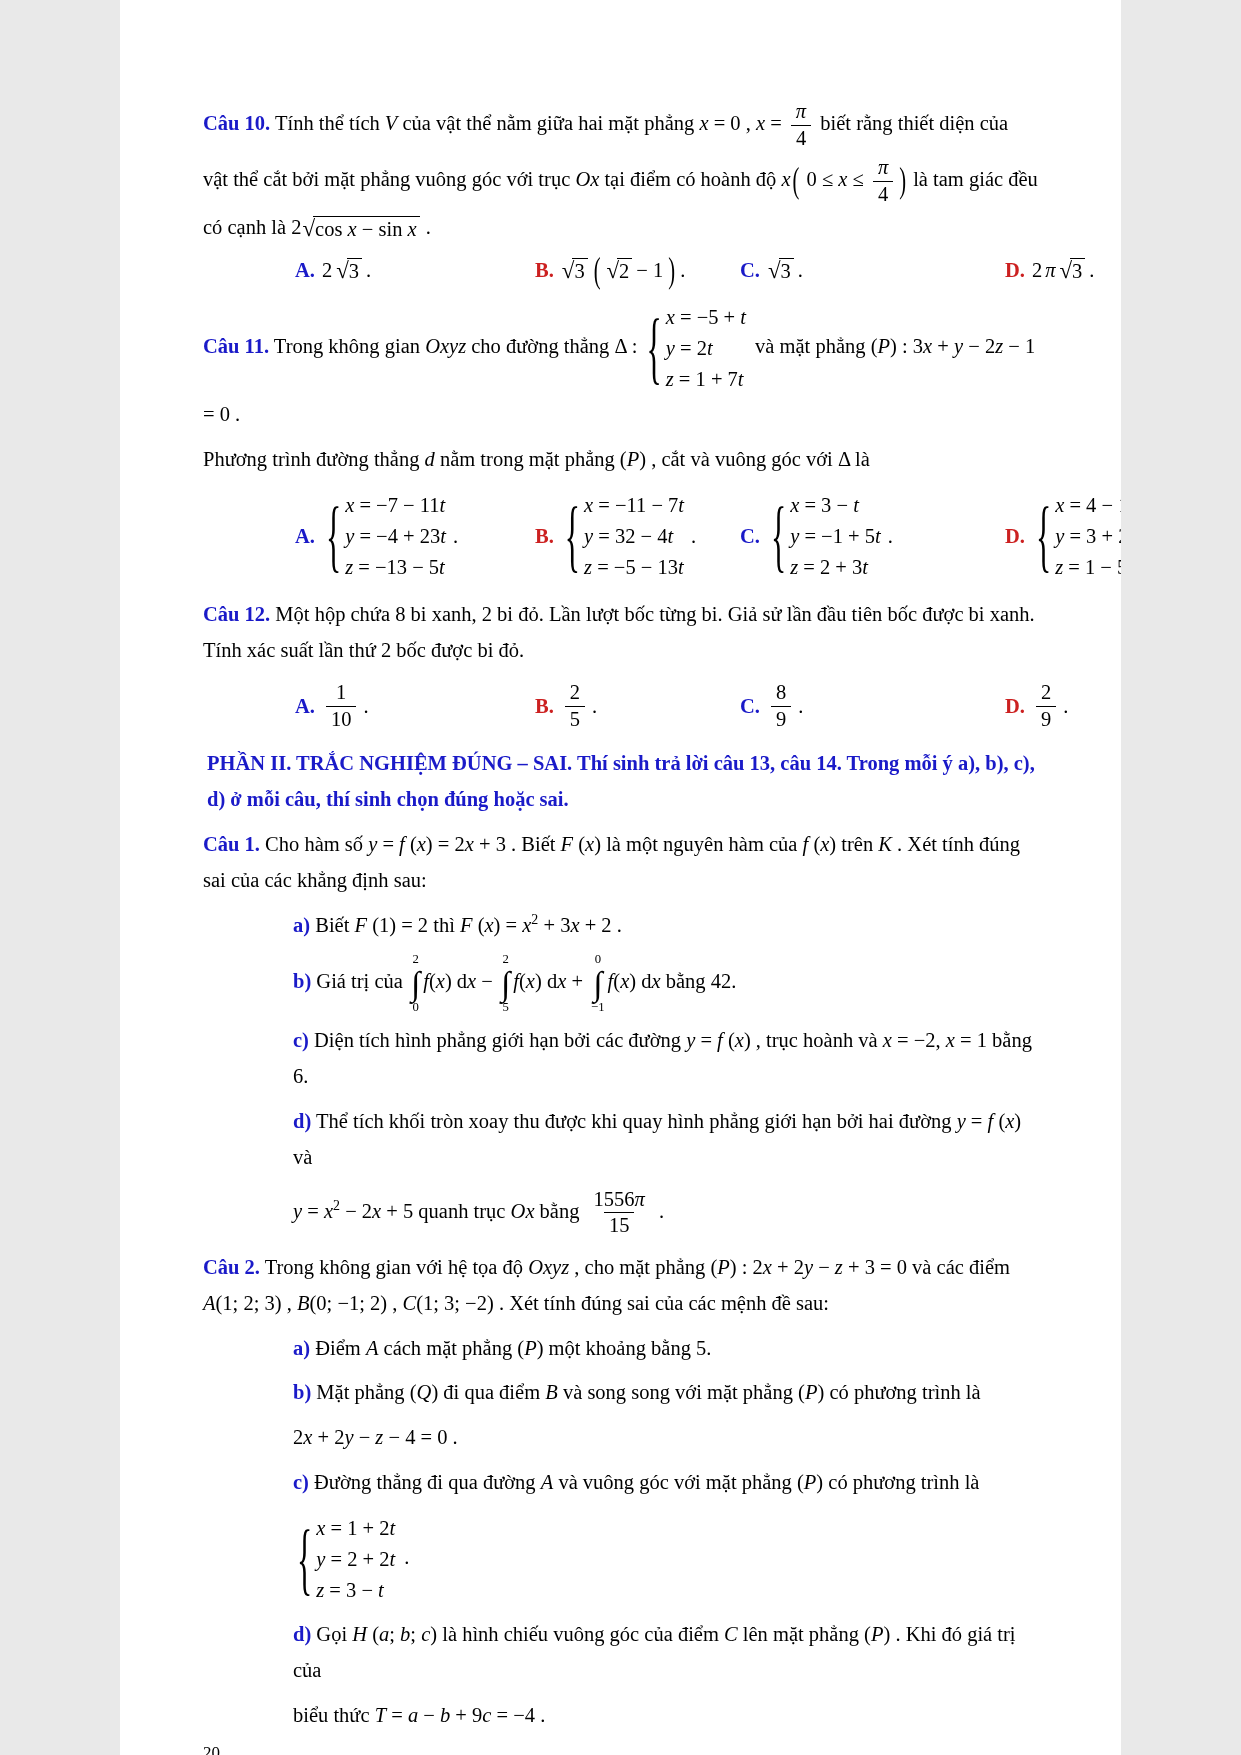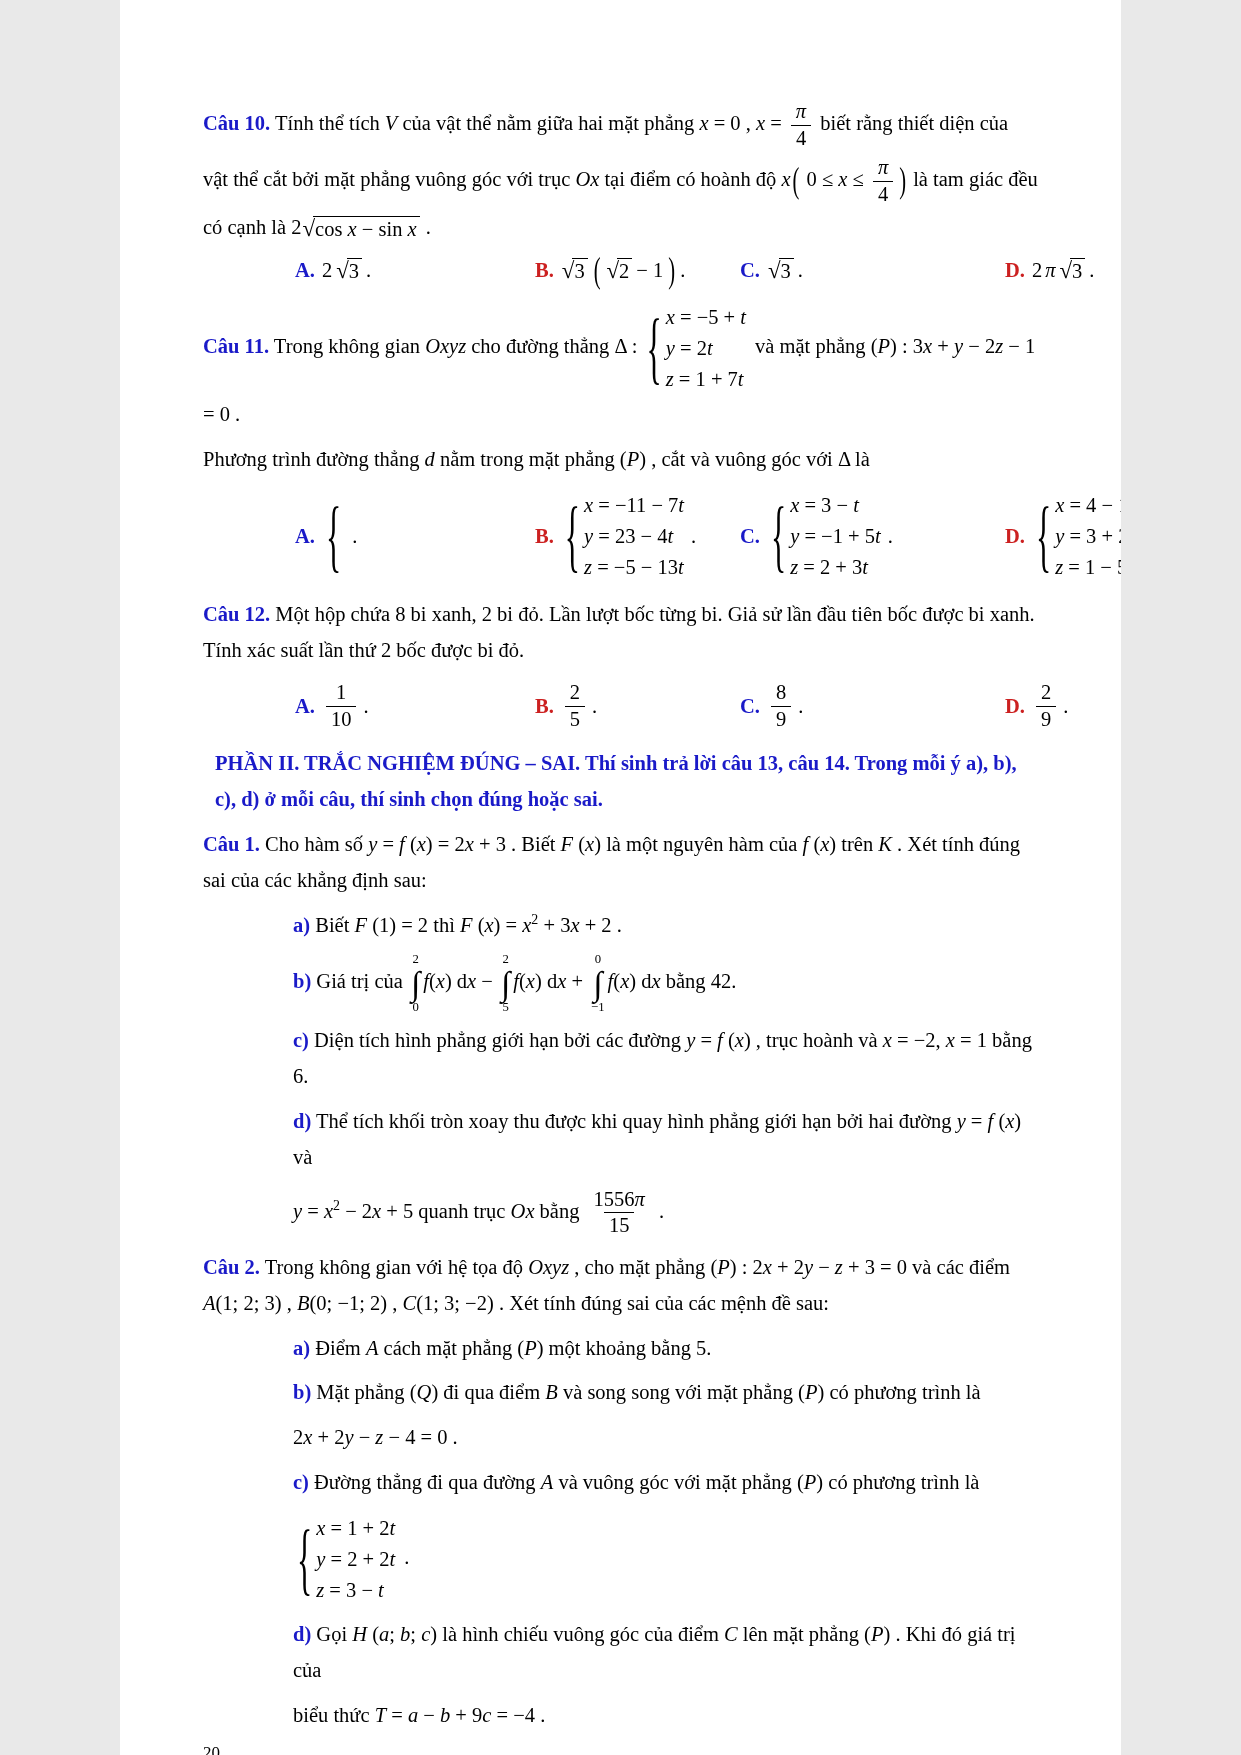--- a/index.html
+++ b/index.html
@@ -17,21 +17,21 @@
     padding:88px 83px 40px 83px;
     font-family:"Liberation Serif","DejaVu Serif",serif;
     font-size:20.5px;
     color:var(--ink);
     display:flex;
     flex-direction:column;
     overflow:hidden;
   }
   #content{flex:1 1 auto;}
   .para{margin:9px 0;line-height:1.75;}
-  .para.heading{color:var(--blue);font-weight:bold;margin:12px 0 6px 12px;}
+  .para.heading{color:var(--blue);font-weight:bold;margin:12px 0 6px 4px;}
   .para.sub{padding-left:90px;}
   .para.sub2{padding-left:90px;}
   .lbl{color:var(--blue);font-weight:bold;}
   .it{font-style:italic;}
   sup.sup{font-size:0.68em;}
   
   .options{
     padding-left:92px;
     margin:8px 0 12px 0;
     display:grid;
@@ -172,30 +172,35 @@
             <span class="sysline"><span class="it">y</span><span class="txt"> = 2</span><span class="it">t</span></span>
             <span class="sysline"><span class="it">z</span><span class="txt"> = 1 + 7</span><span class="it">t</span></span>
           </span>
         </span><span class="txt">  và mặt phẳng (</span><span class="it">P</span><span class="txt">) : 3</span><span class="it">x</span><span class="txt"> + </span><span class="it">y</span><span class="txt"> − 2</span><span class="it">z</span><span class="txt"> − 1 = 0 .</span></div>
       <div class="para"><span class="txt">Phương trình đường thẳng </span><span class="it">d</span><span class="txt"> nằm trong mặt phẳng (</span><span class="it">P</span><span class="txt">) , cắt và vuông góc với Δ là</span></div>
       <div class="options">
         <div class="opt">
           <span class="letter" style="color: rgb(26, 26, 200);">A.</span>
           <span class="sys">
             <span class="brace">{</span>
+            <span class="syslines">
+              <span class="sysline"><span class="it">x</span><span class="txt"> = −7 − 11</span><span class="it">t</span></span>
+              <span class="sysline"><span class="it">y</span><span class="txt"> = −4 + 23</span><span class="it">t</span></span>
+              <span class="sysline"><span class="it">z</span><span class="txt"> = −13 − 5</span><span class="it">t</span></span>
+            </span>
           </span>
           <span class="txt"> .</span>
         </div>
         <div class="opt">
           <span class="letter" style="color: rgb(204, 32, 32);">B.</span>
           <span class="sys">
             <span class="brace">{</span>
             <span class="syslines">
               <span class="sysline"><span class="it">x</span><span class="txt"> = −11 − 7</span><span class="it">t</span></span>
-              <span class="sysline"><span class="it">y</span><span class="txt"> = 23 − 4</span><span class="it">t</span></span>
+              <span class="sysline"><span class="it">y</span><span class="txt"> = 32 − 4</span><span class="it">t</span></span>
               <span class="sysline"><span class="it">z</span><span class="txt"> = −5 − 13</span><span class="it">t</span></span>
             </span>
           </span>
           <span class="txt"> .</span>
         </div>
         <div class="opt">
           <span class="letter" style="color: rgb(26, 26, 200);">C.</span>
           <span class="sys">
             <span class="brace">{</span>
             <span class="syslines">

